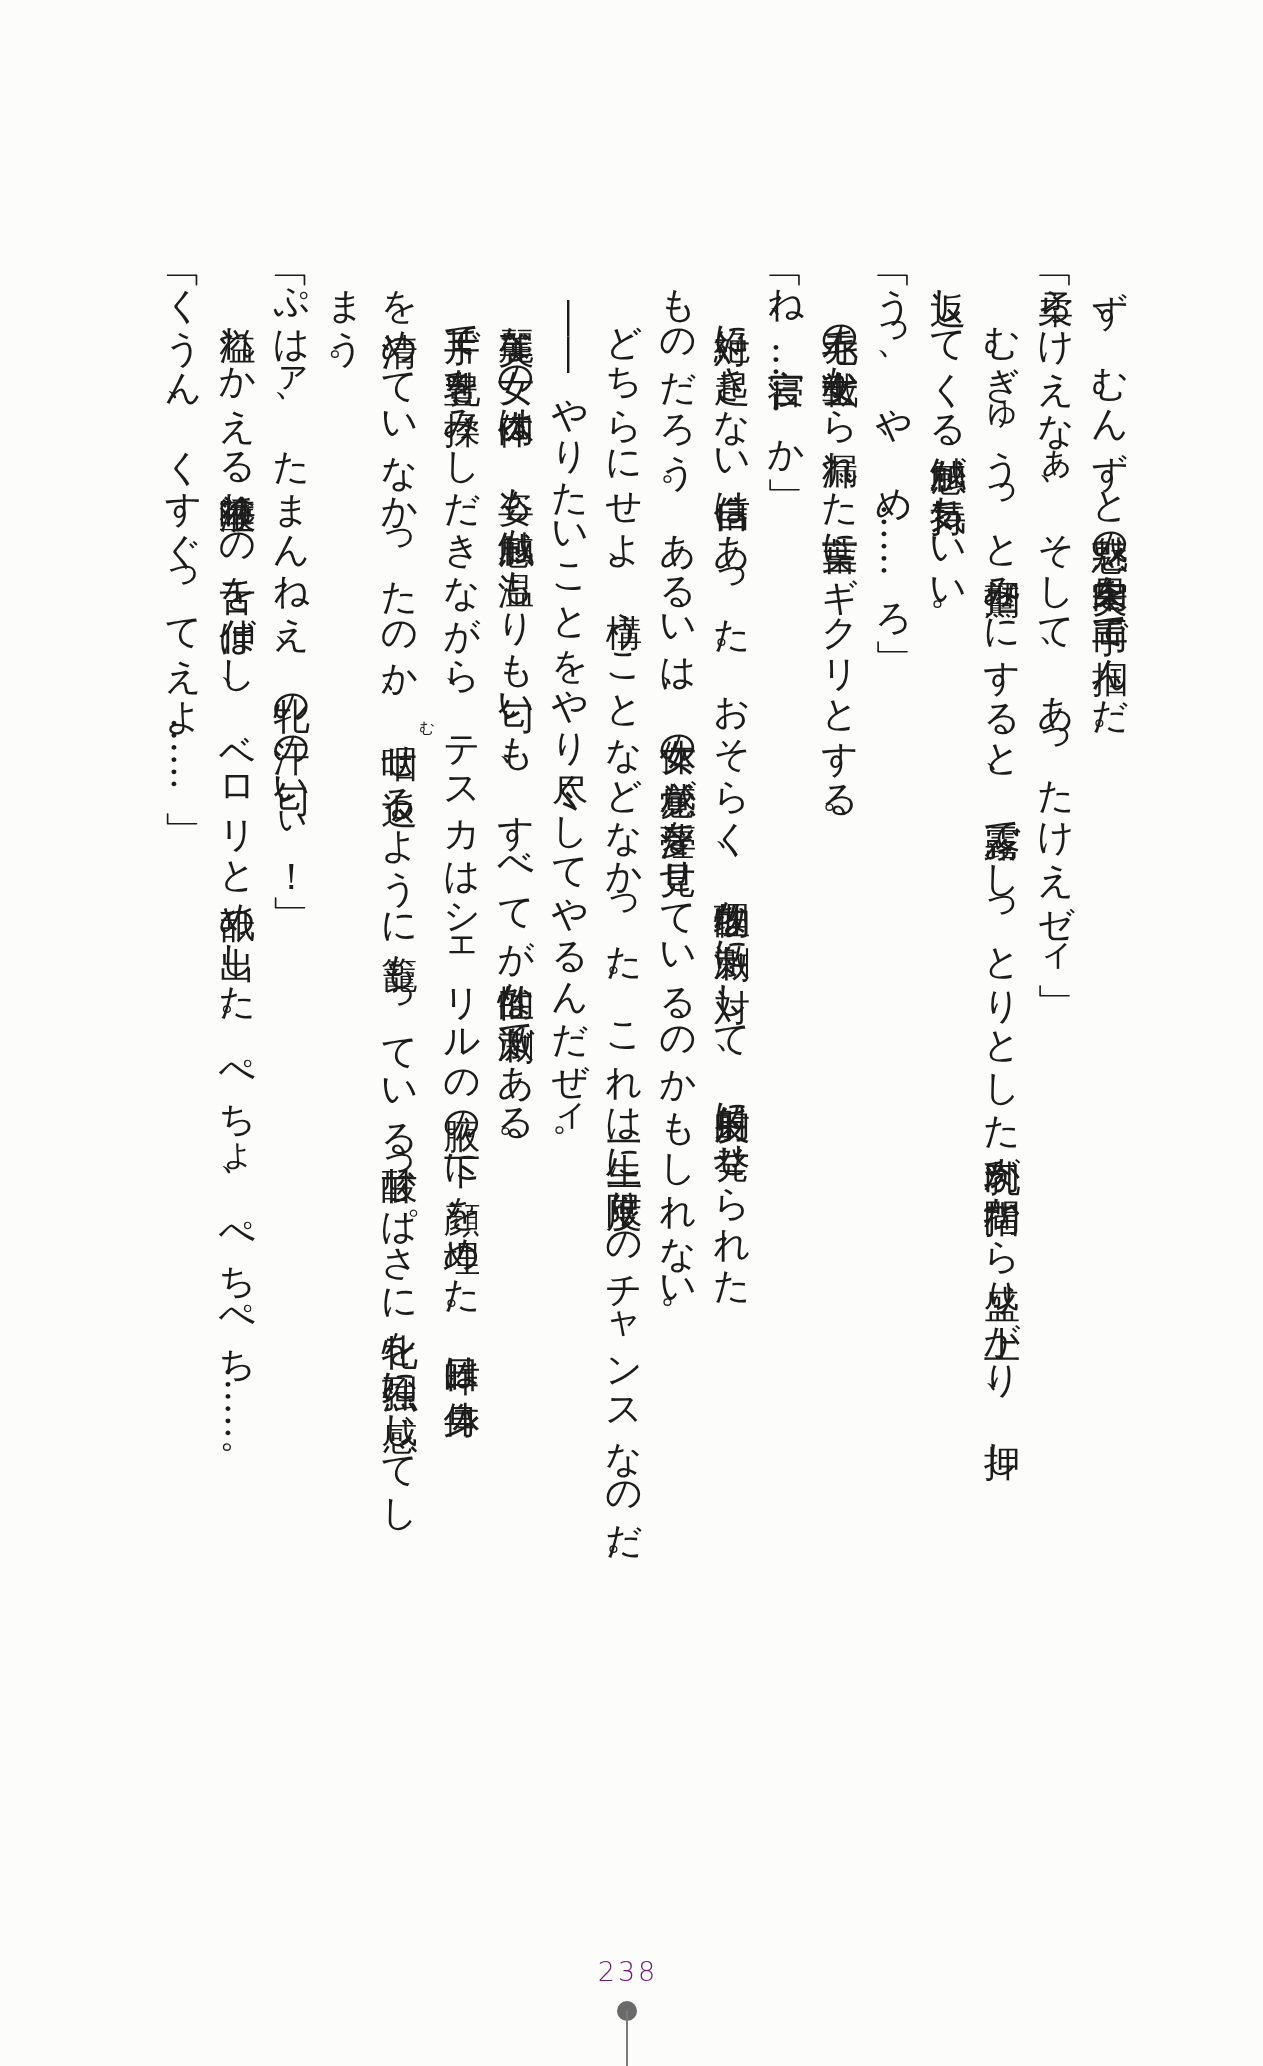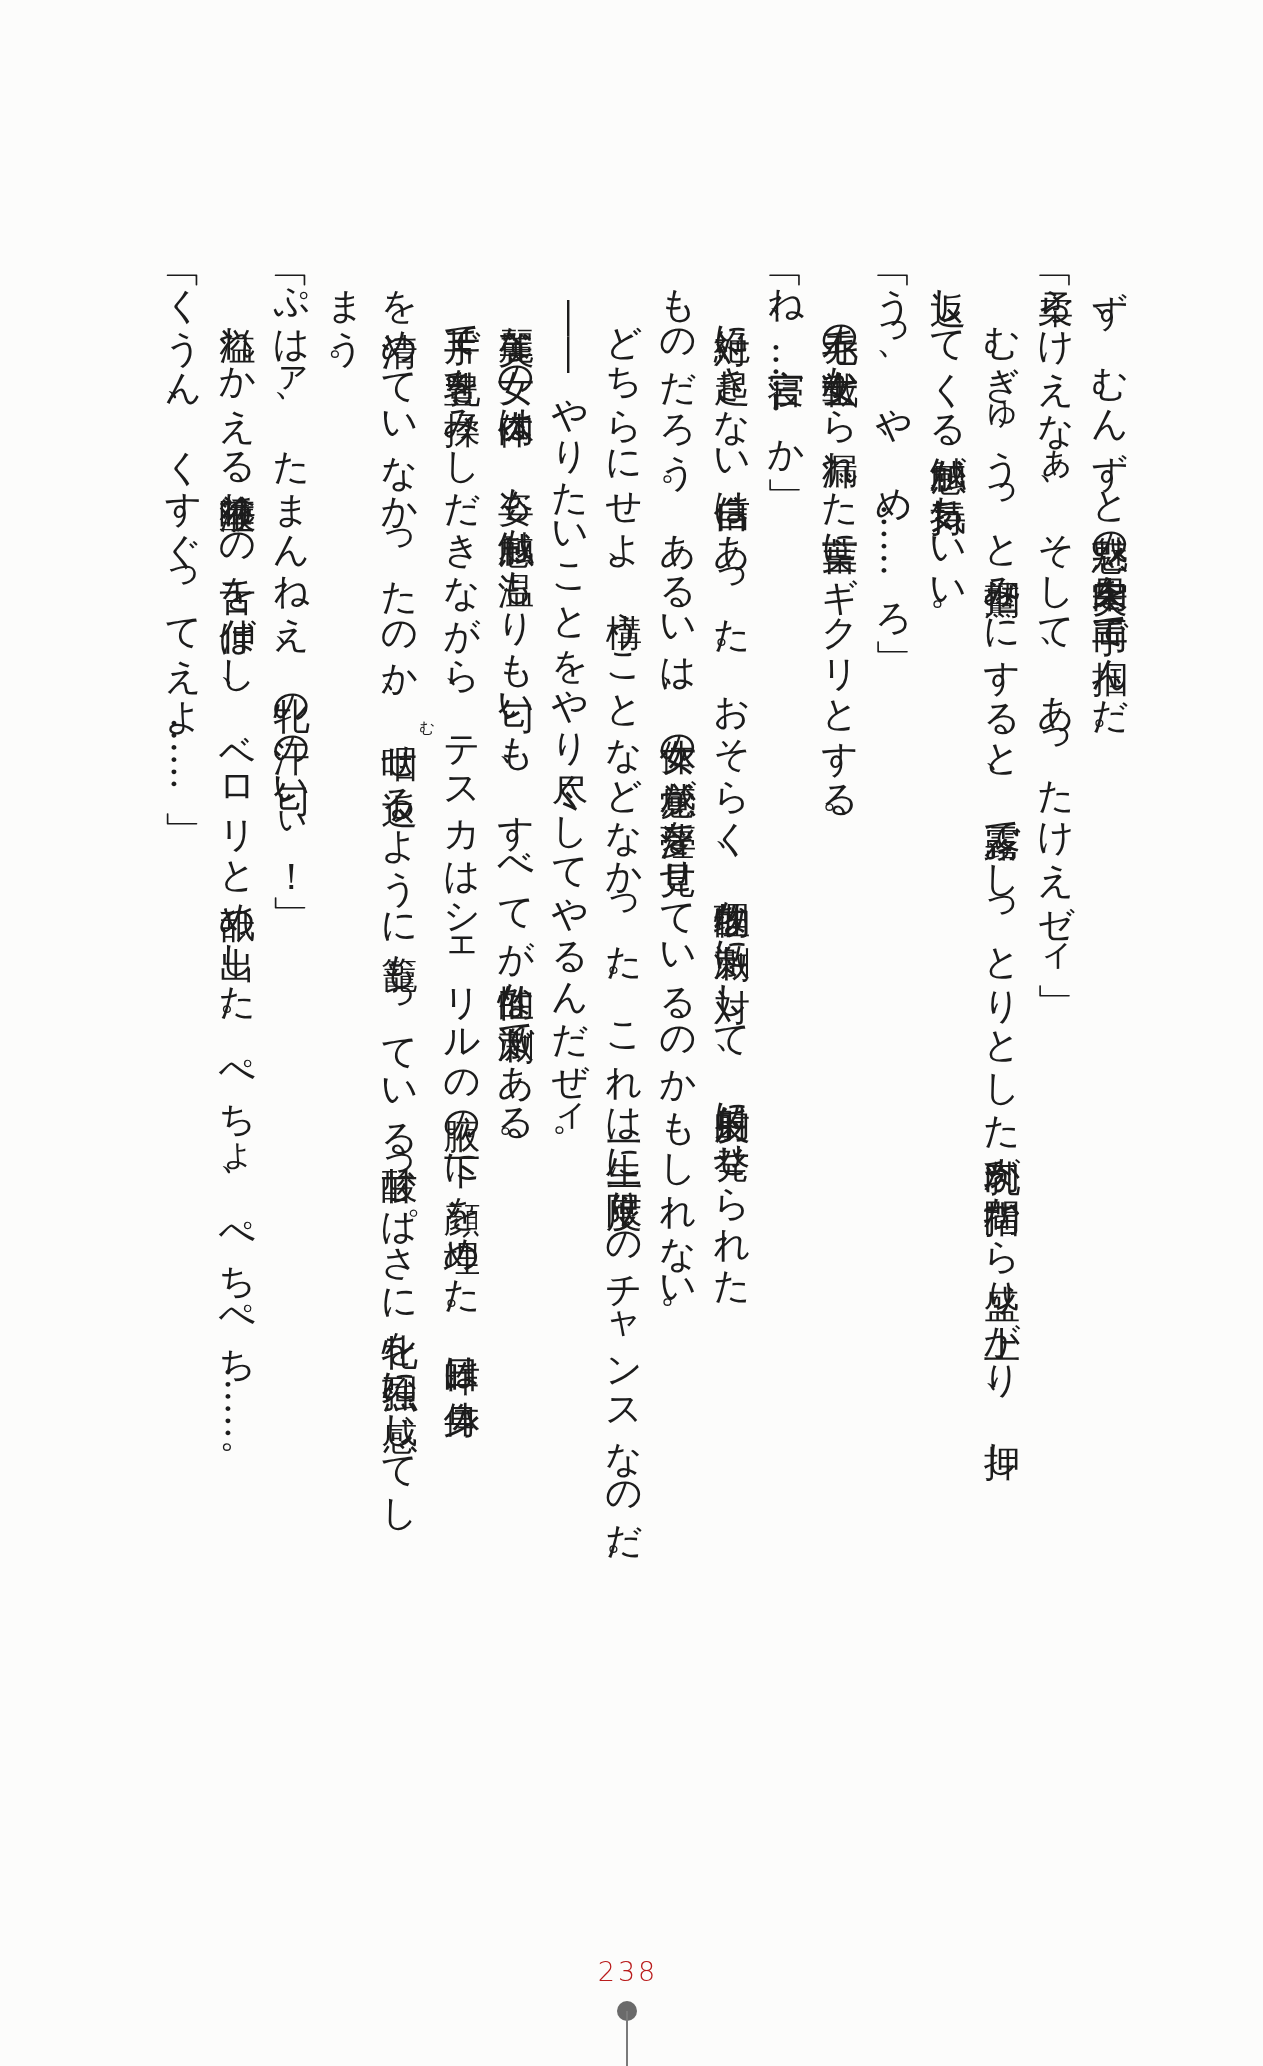--- a/index.html
+++ b/index.html
@@ -49,21 +49,21 @@
   .page-number {
     position: absolute;
     left: 560px;
     top: 1956px;
     width: 136px;
     text-align: center;
     font-family: "DejaVu Sans", "Liberation Sans", sans-serif;
     font-weight: 300;
     font-size: 27px;
     letter-spacing: 3px;
-    color: #b91c1c;
+    color: #701a75;
   }
   .footer-dot {
     position: absolute;
     left: 617px;
     top: 2001px;
     width: 20px;
     height: 20px;
     border-radius: 50%;
     background: #6a6a6a;
   }

